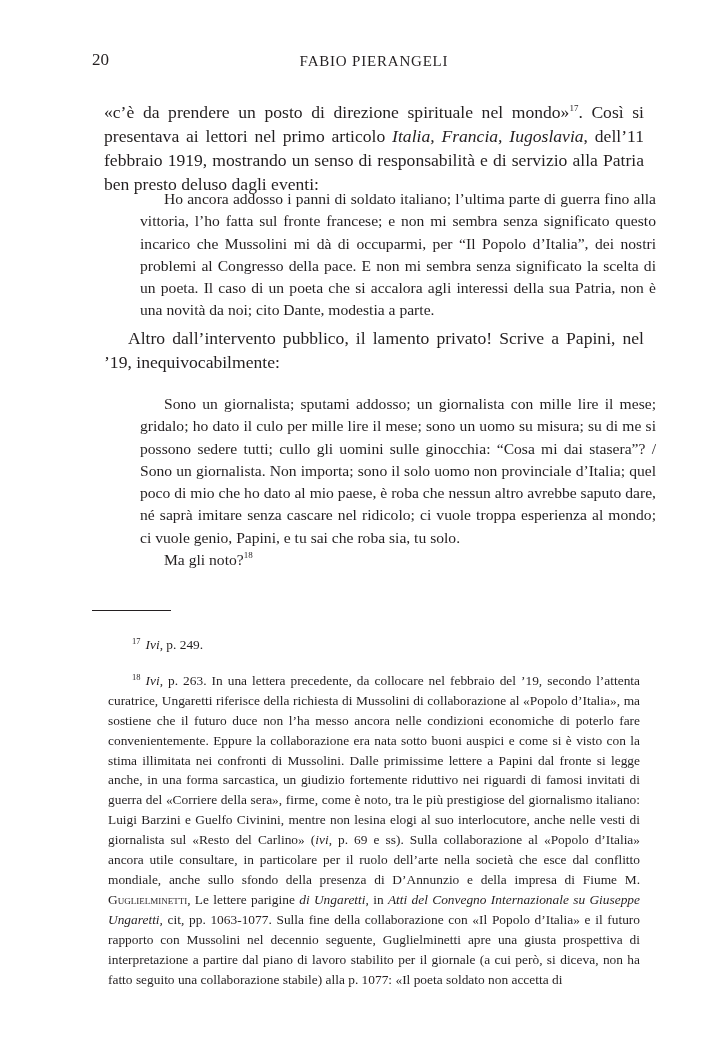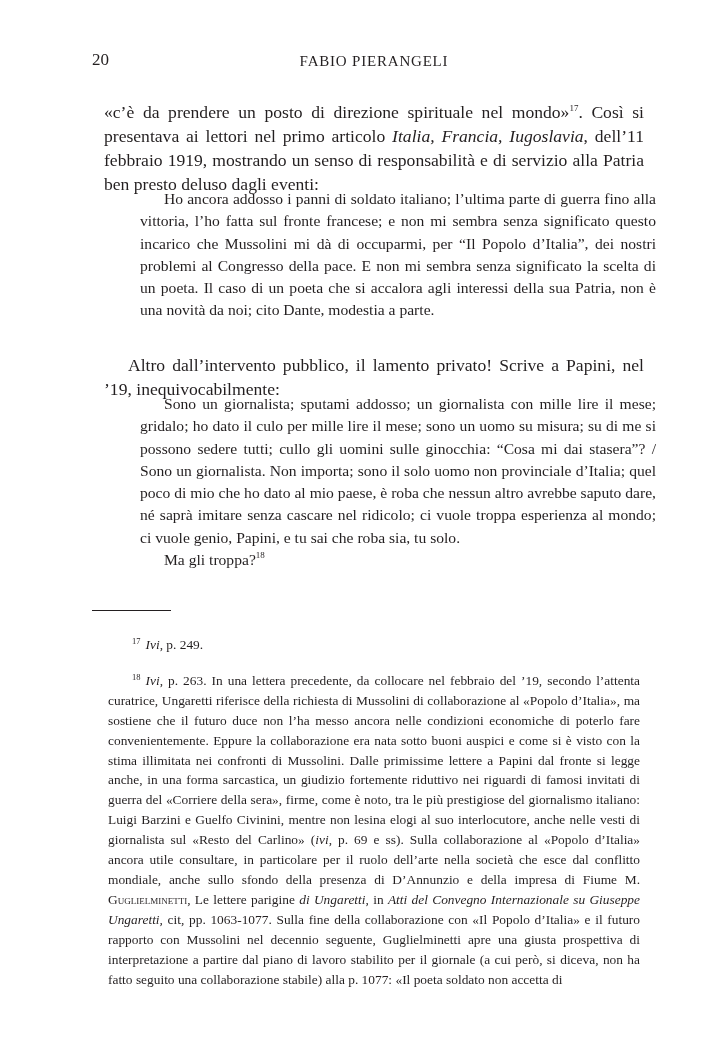--- a/index.html
+++ b/index.html
@@ -34,27 +34,27 @@
 </div>
 
 <div class="body-text" style="top:88px;">
   <p><span>«c’è da prendere un posto di direzione spirituale nel mondo»</span><sup>17</sup><span>. Così si presentava ai lettori nel primo articolo </span><i>Italia, Francia, Iugoslavia</i><span>, dell’11 febbraio 1919, mostrando un senso di responsabilità e di servizio alla Patria ben presto deluso dagli eventi:</span></p>
 </div>
 
 <div class="quote" style="top:188px;">
   <p class="indent">Ho ancora addosso i panni di soldato italiano; l’ultima parte di guerra fino alla vittoria, l’ho fatta sul fronte francese; e non mi sembra senza significato questo incarico che Mussolini mi dà di occuparmi, per “Il Popolo d’Italia”, dei nostri problemi al Congresso della pace. E non mi sembra senza significato la scelta di un poeta. Il caso di un poeta che si accalora agli interessi della sua Patria, non è una novità da noi; cito Dante, modestia a parte.</p>
 </div>
 
-<div class="body-text" style="top:341px;">
+<div class="body-text" style="top:314px;">
   <p class="indent">Altro dall’intervento pubblico, il lamento privato! Scrive a Papini, nel ’19, inequivocabilmente:</p>
 </div>
 
 <div class="quote" style="top:393px;">
   <p class="indent">Sono un giornalista; sputami addosso; un giornalista con mille lire il mese; gridalo; ho dato il culo per mille lire il mese; sono un uomo su misura; su di me si possono sedere tutti; cullo gli uomini sulle ginocchia: “Cosa mi dai stasera”? / Sono un giornalista. Non importa; sono il solo uomo non provinciale d’Italia; quel poco di mio che ho dato al mio paese, è roba che nessun altro avrebbe saputo dare, né saprà imitare senza cascare nel ridicolo; ci vuole troppa esperienza al mondo; ci vuole genio, Papini, e tu sai che roba sia, tu solo.</p>
-  <p class="indent"><span>Ma gli troppa?</span><sup>18</sup></p>
+  <p class="indent"><span>Ma gli noto?</span><sup>18</sup></p>
 </div>
 
 <div class="rule"></div>
 
 <div class="footnotes">
   <p><span class="fnnum">17</span><i>Ivi</i><span>, p. 249.</span></p>
   <p><span class="fnnum">18</span><i>Ivi</i><span>, p. 263. In una lettera precedente, da collocare nel febbraio del ’19, secondo l’attenta curatrice, Ungaretti riferisce della richiesta di Mussolini di collaborazione al «Popolo d’Italia», ma sostiene che il futuro duce non l’ha messo ancora nelle condizioni economiche di poterlo fare convenientemente. Eppure la collaborazione era nata sotto buoni auspici e come si è visto con la stima illimitata nei confronti di Mussolini. Dalle primissime lettere a Papini dal fronte si legge anche, in una forma sarcastica, un giudizio fortemente riduttivo nei riguardi di famosi invitati di guerra del «Corriere della sera», firme, come è noto, tra le più prestigiose del giornalismo italiano: Luigi Barzini e Guelfo Civinini, mentre non lesina elogi al suo interlocutore, anche nelle vesti di giornalista sul «Resto del Carlino» (</span><i>ivi</i><span>, p. 69 e ss). Sulla collaborazione al «Popolo d’Italia» ancora utile consultare, in particolare per il ruolo dell’arte nella società che esce dal conflitto mondiale, anche sullo sfondo della presenza di D’Annunzio e della impresa di Fiume M. </span><span class="sc">Guglielminetti</span><span>, Le lettere parigine </span><i>di Ungaretti</i><span>, in </span><i>Atti del Convegno Internazionale su Giuseppe Ungaretti,</i><span> cit, pp. 1063-1077. Sulla fine della collaborazione con «Il Popolo d’Italia» e il futuro rapporto con Mussolini nel decennio seguente, Guglielminetti apre una giusta prospettiva di interpretazione a partire dal piano di lavoro stabilito per il giornale (a cui però, si diceva, non ha fatto seguito una collaborazione stabile) alla p. 1077: «Il poeta soldato non accetta di</span></p>
 </div>
 
 </body></html>

